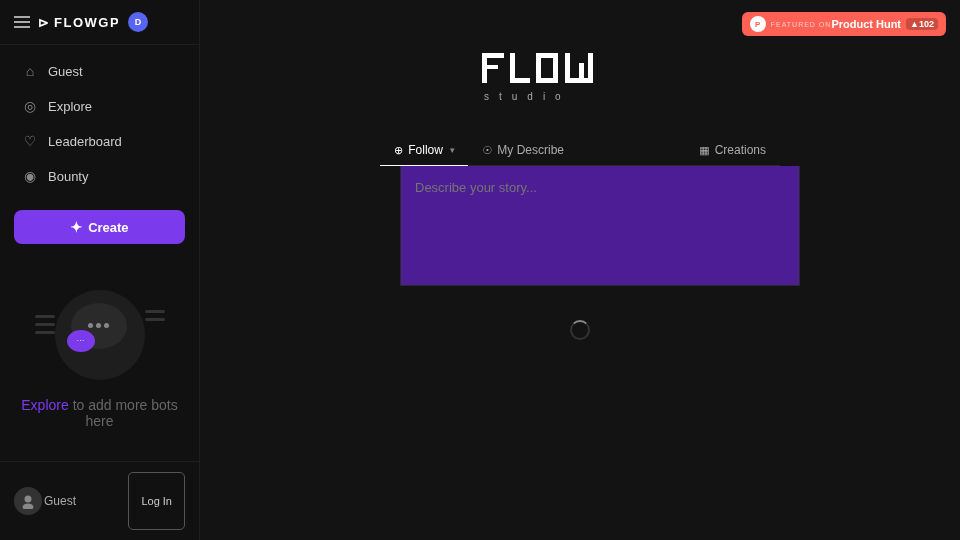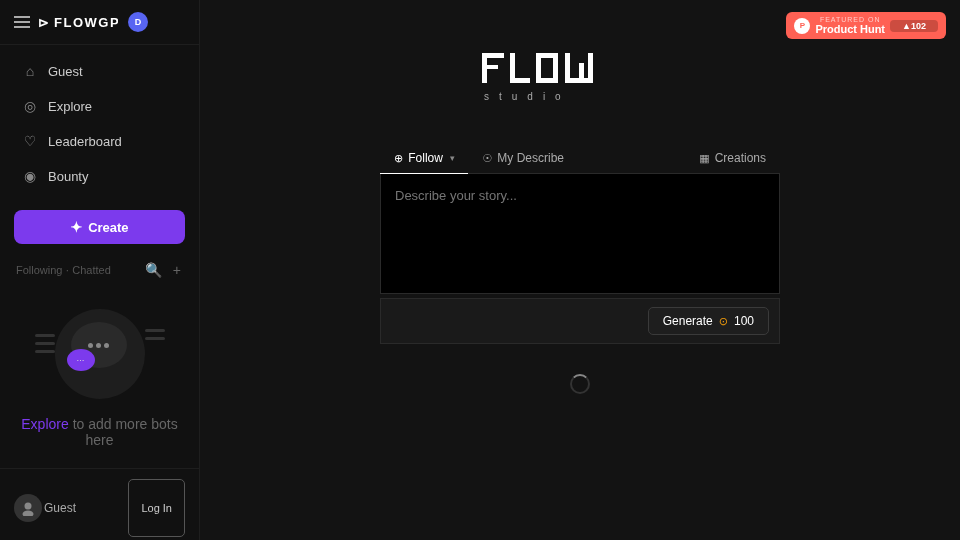--- a/index.html
+++ b/index.html
@@ -314,21 +314,21 @@
       border-radius: 6px;
       padding: 4px 8px;
       display: flex;
       align-items: center;
       gap: 5px;
       cursor: pointer;
     }
 
     .ph-left {
       display: flex;
-      flex-direction: column;
+      flex-direction: row;
       align-items: center;
     }
 
     .ph-featured {
       font-size: 7px;
       color: #ffccc9;
       letter-spacing: 1px;
       text-transform: uppercase;
     }
 
@@ -347,30 +347,30 @@
       align-items: center;
       justify-content: center;
       font-size: 8px;
       color: #ff6154;
       font-weight: 900;
     }
 
     .ph-count {
       background: #cc4c40;
       border-radius: 4px;
-      padding: 1px 12px;
+      padding: 1px 4px;
       font-size: 9px;
       color: white;
       font-weight: 700;
     }
 
     
     .studio-logo {
       margin-top: 48px;
-      margin-bottom: 36px;
+      margin-bottom: 28px;
       text-align: center;
     }
 
     
     .studio-tabs {
       display: flex;
       align-items: center;
       width: 400px;
       border-bottom: 1px solid #2a2a2a;
       margin-bottom: 0;
@@ -419,29 +419,30 @@
 
     
     .story-area {
       width: 400px;
       margin-top: 0;
     }
 
     .story-textarea {
       width: 100%;
       height: 120px;
-      background: #000000;
+      background: #4c1d95;
       border: 1px solid #2a2a2a;
       border-top: none;
       color: #888;
       font-size: 13px;
       padding: 14px;
       resize: none;
       outline: none;
       font-family: inherit;
+      margin-left: 20px;
     }
 
     .story-footer {
       display: flex;
       justify-content: flex-end;
       background: #1a1a1a;
       border: 1px solid #2a2a2a;
       border-top: 1px solid #2a2a2a;
       padding: 8px 10px;
     }
@@ -528,27 +529,20 @@
       <span class="nav-icon">◉</span>
       <span>Bounty</span>
     </div>
   </div>
 
   <button class="create-btn">
     <span class="create-icon">✦</span>
     <span>Create</span>
   </button>
 
-  <div class="sidebar-section-label">
-    <span>Following · Chatted</span>
-    <div class="section-actions">
-      <button class="section-action-btn">🔍</button>
-      <button class="section-action-btn">+</button>
-    </div>
-  </div>
 
   <div class="explore-bots-area">
     <div class="bot-illustration">
       <div class="bot-circle-bg"></div>
       <div class="side-lines">
         <div class="side-line"></div>
         <div class="side-line"></div>
         <div class="side-line"></div>
       </div>
       <div class="right-lines">
@@ -637,26 +631,19 @@
     </div>
     <div class="tab-spacer"></div>
     <div class="tutorial-tab">
       <span class="tab-icon">▦</span>
       <span>Creations</span>
     </div>
   </div>
 
   <div class="story-area">
     <textarea class="story-textarea" placeholder="Describe your story..." style=""></textarea>
-    <div class="story-footer">
-      <button class="generate-btn">
-        <span>Generate</span>
-        <span class="coin-icon">⊙</span>
-        <span>100</span>
-      </button>
-    </div>
   </div>
 
   <div class="loading-area">
     <div class="spinner"></div>
   </div>
 
 </div>
 
 </body></html>

